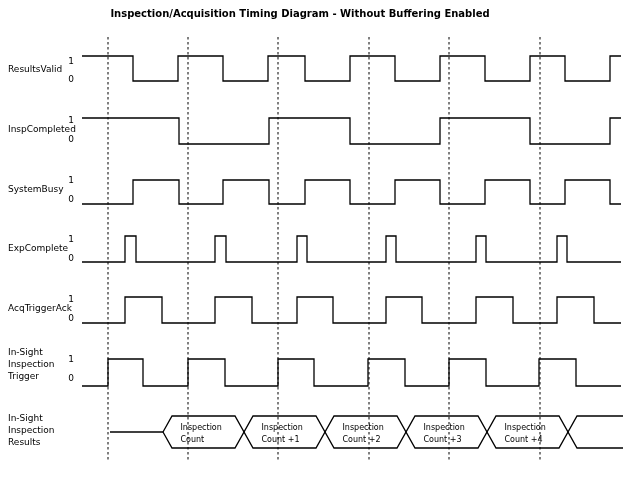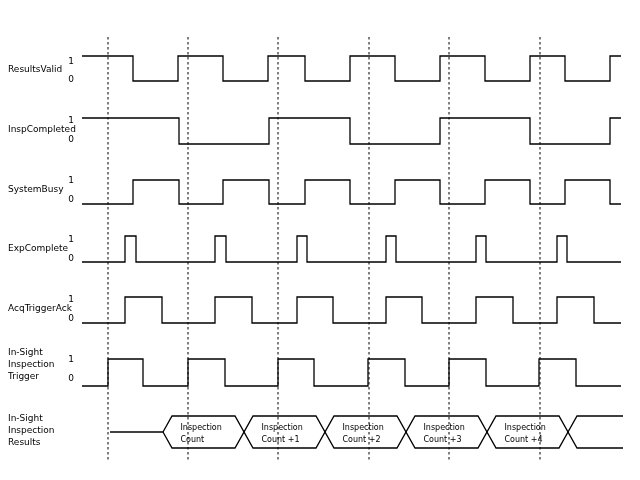--- a/index.html
+++ b/index.html
@@ -16,20 +16,21 @@
   .sig-label   { font-size:9px; }
   .level-label { font-size:9px; }
   .bus-label   { font-size:8px; }
   .wave  { fill:none; stroke:#000; stroke-width:1.3px; stroke-linejoin:miter; }
   .dash  { stroke:#000; stroke-width:1px; stroke-dasharray:2.5,2.5; }
 </style>
 </head>
 <body>
 
 <div id="page">
+  <div id="title">Inspection/Acquisition Timing Diagram - Without Buffering Enabled</div>
   <svg id="dgm" width="640" height="480" viewBox="0 0 640 480">
       <line x1="108" y1="37" x2="108" y2="460" class="dash"></line>
       <line x1="188" y1="37" x2="188" y2="460" class="dash"></line>
       <line x1="278" y1="37" x2="278" y2="460" class="dash"></line>
       <line x1="369" y1="37" x2="369" y2="460" class="dash"></line>
       <line x1="449" y1="37" x2="449" y2="460" class="dash"></line>
       <line x1="540" y1="37" x2="540" y2="460" class="dash"></line>
       <polyline points="82,56 133,56 133,81 178,81 178,56 223,56 223,81 268,81 268,56 305,56 305,81 350,81 350,56 395,56 395,81 440,81 440,56 485,56 485,81 530,81 530,56 565,56 565,81 610,81 610,56 621,56" class="wave"></polyline>
       <text x="8" y="69" class="sig-label" text-anchor="start" dominant-baseline="central">ResultsValid</text>
       <text x="74" y="61" class="level-label" text-anchor="end" dominant-baseline="central">1</text>

